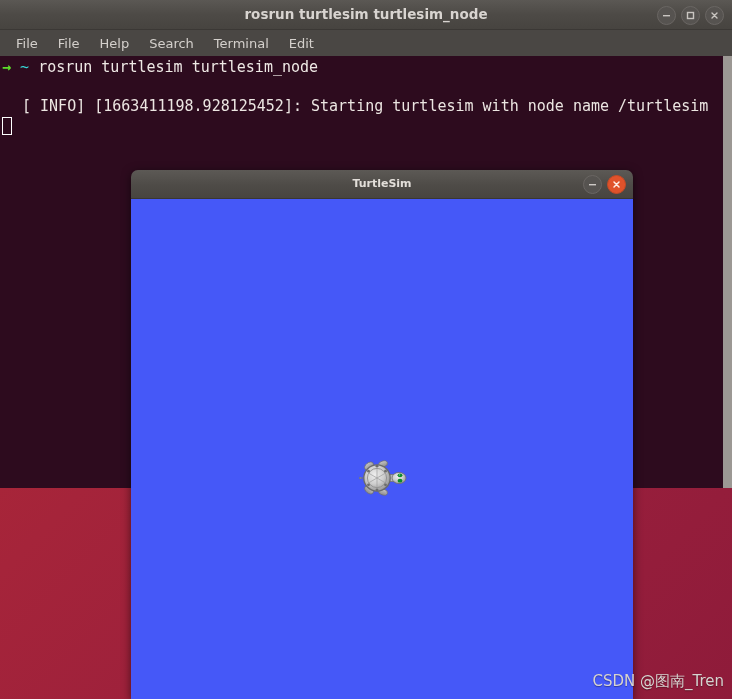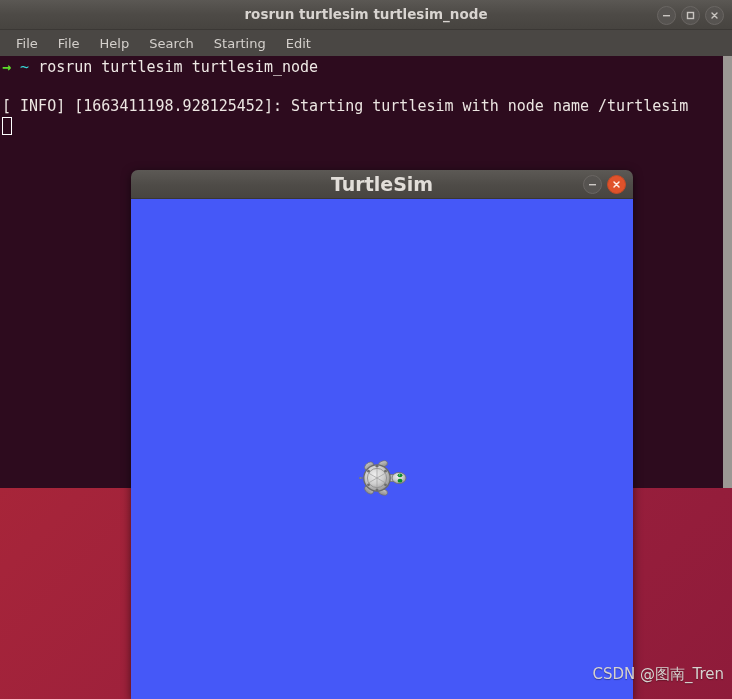--- a/index.html
+++ b/index.html
@@ -112,21 +112,21 @@
     font-size: 15px;
     line-height: 19.5px;
     color: #e8e2de;
     white-space: pre-wrap;
     word-break: break-all;
   }
   .prompt-arrow { color: #5ddc2a; font-weight: bold; }
   .prompt-tilde { color: #36d7d7; }
   .cmd-text { color: #efe9e5; }
   .blank-line { display: block; height: 19.5px; }
-  .log-line { color: #ece6e2; display: block; }
+  .log-line { color: #ece6e2; display: block; margin-left: 20px; }
   .cursor-block {
     display: inline-block;
     width: 8px;
     height: 16px;
     border: 1.5px solid #ffffff;
     background: transparent;
     vertical-align: -3px;
   }
   .term-scrollbar {
     position: absolute;
@@ -152,21 +152,21 @@
     background: linear-gradient(180deg, #5c5955 0%, #4e4b47 55%, #484540 100%);
     border-bottom: 1px solid #3a3734;
   }
   .ts-title {
     position: absolute;
     left: 0; right: 0; top: 0;
     height: 28px;
     line-height: 28px;
     text-align: center;
     color: #e2ded9;
-    font-size: 19px;
+    font-size: 11px;
     font-weight: bold;
     font-family: "DejaVu Sans", sans-serif;
   }
   .ts-btns {
     position: absolute;
     right: 7px;
     top: 5px;
     display: flex;
     gap: 5px;
   }
@@ -183,21 +183,21 @@
     left: 228px;
     top: 258px;
     width: 48px;
     height: 42px;
   }
 
   
   #watermark {
     position: absolute;
     right: 8px;
-    bottom: 15px;
+    bottom: 8px;
     color: #d7d3d0;
     font-size: 15px;
     font-family: "DejaVu Sans", sans-serif;
     text-shadow: 0 1px 1px rgba(0,0,0,0.35);
     white-space: nowrap;
   }
 </style>
 </head>
 <body>
 
@@ -228,21 +228,21 @@
             </svg>
         </div>
       </div>
     </div>
 
     <div class="term-menubar">
       <div class="menu-item">File</div>
       <div class="menu-item">File</div>
       <div class="menu-item">Help</div>
       <div class="menu-item">Search</div>
-      <div class="menu-item">Starting</div>
+      <div class="menu-item">Terminal</div>
       <div class="menu-item">Edit</div>
     </div>
 
     <div class="term-body">
       <div class="term-text"><span class="prompt-arrow">→</span> <span class="prompt-tilde">~</span> <span class="cmd-text">rosrun turtlesim turtlesim_node</span>
 <span class="blank-line"></span><span class="log-line">[ INFO] [1663411198.928125452]: Starting turtlesim with node name /turtlesim</span><span class="cursor-block"></span></div>
       <div class="term-scrollbar"></div>
     </div>
   </div>
 

